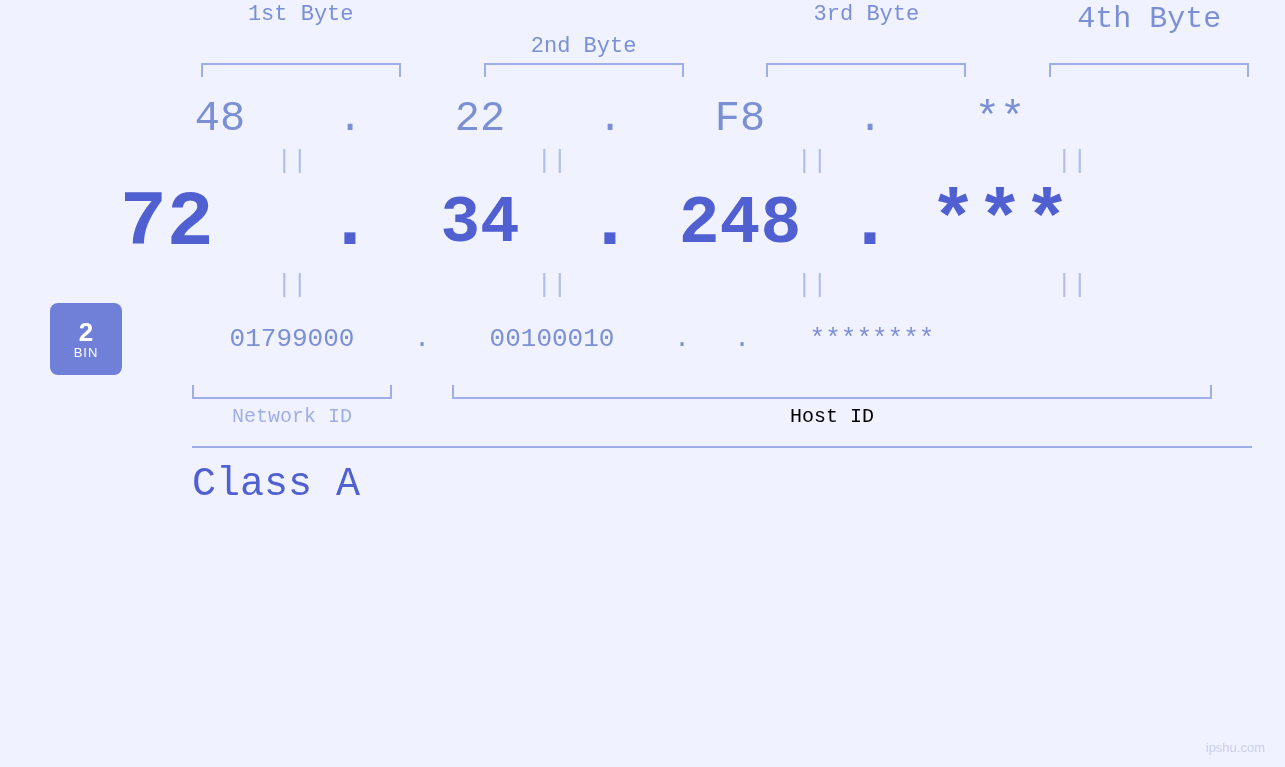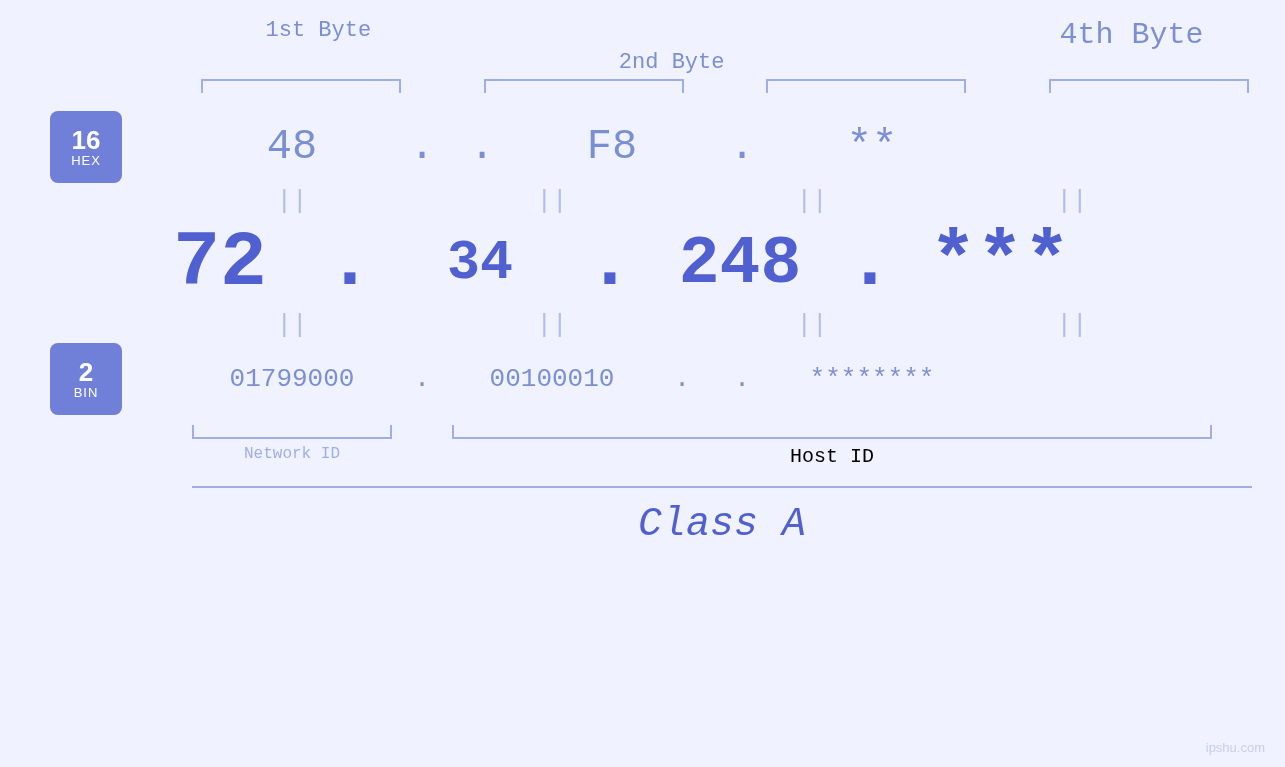--- a/index.html
+++ b/index.html
@@ -12,21 +12,21 @@
       overflow: hidden;
       position: relative;
     }
 
     .layout-wrapper {
       position: relative;
       width: 1285px;
       height: 767px;
       display: flex;
       flex-direction: column;
-      padding-top: 18px;
+      padding-top: 2px;
     }
 
     .header-area {
       display: flex;
       margin-left: 195px;
       width: 1060px;
       justify-content: space-around;
       margin-bottom: 4px;
     }
 
@@ -106,81 +106,81 @@
 </head>
 <body>
 
 <div class="layout-wrapper">
 
   <div class="header-area">
     <div style="width:200px; text-align:center; color:#7b8fd4; font-size:22px; font-family:'Courier New',monospace;">1st Byte</div>
     <div style="width:60px;"></div>
     <div style="width:200px; text-align:center; color:#7b8fd4; font-size:22px; font-family:'Courier New',monospace;margin-top:32px;">2nd Byte</div>
     <div style="width:60px;"></div>
+    <div style="width:200px; text-align:center; color:#7b8fd4; font-size:22px; font-family:'Courier New',monospace;">3rd Byte</div>
     <div style="width:60px;"></div>
     <div style="width:200px; text-align:center; color:#7b8fd4; font-size:30px; font-family:'Courier New',monospace;">4th Byte</div>
   </div>
 
   <div class="top-bracket-area">
     <div style="width:200px; height:14px; border-top:2px solid #a0aee8; border-left:2px solid #a0aee8; border-right:2px solid #a0aee8;"></div>
     <div style="width:60px;"></div>
     <div style="width:200px; height:14px; border-top:2px solid #a0aee8; border-left:2px solid #a0aee8; border-right:2px solid #a0aee8;"></div>
     <div style="width:60px;"></div>
     <div style="width:200px; height:14px; border-top:2px solid #a0aee8; border-left:2px solid #a0aee8; border-right:2px solid #a0aee8;"></div>
     <div style="width:60px;"></div>
     <div style="width:200px; height:14px; border-top:2px solid #a0aee8; border-left:2px solid #a0aee8; border-right:2px solid #a0aee8;"></div>
-  </div>
-
-  <div class="full-row">
-    <div class="base-badge">
-      <span class="badge-num">16</span>
-      <span class="badge-name">HEX</span>
-    </div>
-    <div class="cells-row">
-      <div class="vcell" style="width:200px; text-align:center;">
-        <span style="color:#7b8fd4; font-size:42px; font-family:'Courier New',monospace;">48</span>
-      </div>
-      <div class="sep" style="width:60px;">
-        <span style="color:#7b8fd4; font-size:42px; font-family:'Courier New',monospace;">.</span>
-      </div>
-      <div class="sep" style="width:60px;">
-        <span style="color:#7b8fd4; font-size:42px; font-family:'Courier New',monospace;">.</span>
-      </div>
-      <div class="vcell" style="width:200px; text-align:center;">
-        <span style="color:#7b8fd4; font-size:42px; font-family:'Courier New',monospace;">F8</span>
-      </div>
-      <div class="sep" style="width:60px;">
-        <span style="color:#7b8fd4; font-size:42px; font-family:'Courier New',monospace;">.</span>
-      </div>
-      <div class="vcell" style="width:200px; text-align:center;">
-        <span style="color:#7b8fd4; font-size:42px; font-family:'Courier New',monospace;">**</span>
-      </div>
-    </div>
-  </div>
-
-  <div class="eq-row">
-    <div class="eq-cell" style="width:200px; text-align:center;">||</div>
-    <div style="width:60px;"></div>
-    <div class="eq-cell" style="width:200px; text-align:center;">||</div>
-    <div style="width:60px;"></div>
-    <div class="eq-cell" style="width:200px; text-align:center;">||</div>
-    <div style="width:60px;"></div>
-    <div class="eq-cell" style="width:200px; text-align:center;">||</div>
   </div>
 
   <div class="full-row">
     <div class="cells-row">
       <div class="vcell" style="width:200px; text-align:center;">
+        <span style="color:#7b8fd4; font-size:42px; font-family:'Courier New',monospace;">48</span>
+      </div>
+      <div class="sep" style="width:60px;">
+        <span style="color:#7b8fd4; font-size:42px; font-family:'Courier New',monospace;">.</span>
+      </div>
+      <div class="vcell" style="width:200px; text-align:center;">
+        <span style="color:#7b8fd4; font-size:42px; font-family:'Courier New',monospace;">22</span>
+      </div>
+      <div class="sep" style="width:60px;">
+        <span style="color:#7b8fd4; font-size:42px; font-family:'Courier New',monospace;">.</span>
+      </div>
+      <div class="vcell" style="width:200px; text-align:center;">
+        <span style="color:#7b8fd4; font-size:42px; font-family:'Courier New',monospace;">F8</span>
+      </div>
+      <div class="sep" style="width:60px;">
+        <span style="color:#7b8fd4; font-size:42px; font-family:'Courier New',monospace;">.</span>
+      </div>
+      <div class="vcell" style="width:200px; text-align:center;">
+        <span style="color:#7b8fd4; font-size:42px; font-family:'Courier New',monospace;">**</span>
+      </div>
+    </div>
+  </div>
+
+  <div class="eq-row">
+    <div class="eq-cell" style="width:200px; text-align:center;">||</div>
+    <div style="width:60px;"></div>
+    <div class="eq-cell" style="width:200px; text-align:center;">||</div>
+    <div style="width:60px;"></div>
+    <div class="eq-cell" style="width:200px; text-align:center;">||</div>
+    <div style="width:60px;"></div>
+    <div class="eq-cell" style="width:200px; text-align:center;">||</div>
+  </div>
+
+  <div class="full-row">
+    <div class="cells-row">
+      <div class="vcell" style="width:200px; ">
         <span style="color:#5060d0; font-size:78px; font-weight:bold; font-family:'Courier New',monospace;">72</span>
       </div>
       <div class="sep" style="width:60px;">
         <span style="color:#5060d0; font-size:78px; font-weight:bold; font-family:'Courier New',monospace;">.</span>
       </div>
       <div class="vcell" style="width:200px; text-align:center;">
-        <span style="color:#5060d0; font-size:55px; font-weight:bold; font-family:'Courier New',monospace;">34</span>
+        <span style="color:#5060d0; font-size:66px; font-weight:bold; font-family:'Courier New',monospace;">34</span>
       </div>
       <div class="sep" style="width:60px;">
         <span style="color:#5060d0; font-size:78px; font-weight:bold; font-family:'Courier New',monospace;">.</span>
       </div>
       <div class="vcell" style="width:200px; text-align:center;">
         <span style="color:#5060d0; font-size:68px; font-weight:bold; font-family:'Courier New',monospace;">248</span>
       </div>
       <div class="sep" style="width:60px;">
         <span style="color:#5060d0; font-size:78px; font-weight:bold; font-family:'Courier New',monospace;">.</span>
       </div>
@@ -227,26 +227,26 @@
     </div>
   </div>
 
   <div style="display:flex; margin-left:192px; width:1060px; margin-top:10px;">
     <div style="width:200px; height:14px; border-bottom:2px solid #a0aee8; border-left:2px solid #a0aee8; border-right:2px solid #a0aee8;"></div>
     <div style="width:60px;"></div>
     <div style="width:760px; height:14px; border-bottom:2px solid #a0aee8; border-left:2px solid #a0aee8; border-right:2px solid #a0aee8;"></div>
   </div>
 
   <div style="display:flex; margin-left:192px; width:1060px; margin-top:6px;">
-    <div style="width:200px; text-align:center; color:#a0aee8; font-size:16px; font-family:'Courier New',monospace;">Network ID</div>
+    <div style="width:200px; text-align:center; color:#a0aee8; font-size:20px; font-family:'Courier New',monospace;">Network ID</div>
     <div style="width:60px;"></div>
     <div style="width:760px; text-align:center; color:#000000; font-size:20px; font-family:'Courier New',monospace;">Host ID</div>
   </div>
 
   <div style="width:1060px; height:2px; background:#a0aee8; margin-left:192px; margin-top:18px;"></div>
 
-  <div style="width:1060px; margin-left:192px; text-align:center; margin-top:14px;font-style:italic;">
+  <div style="width:1060px; margin-left:192px; text-align:left; margin-top:14px;">
     <span style="color:#5060d0; font-size:40px; font-family:'Courier New',monospace;">Class A</span>
   </div>
 
   <div style="position:absolute; bottom:12px; right:20px; color:#c8cef0; font-size:13px; font-family:Arial,sans-serif;">ipshu.com</div>
 
 </div>
 
 </body></html>

